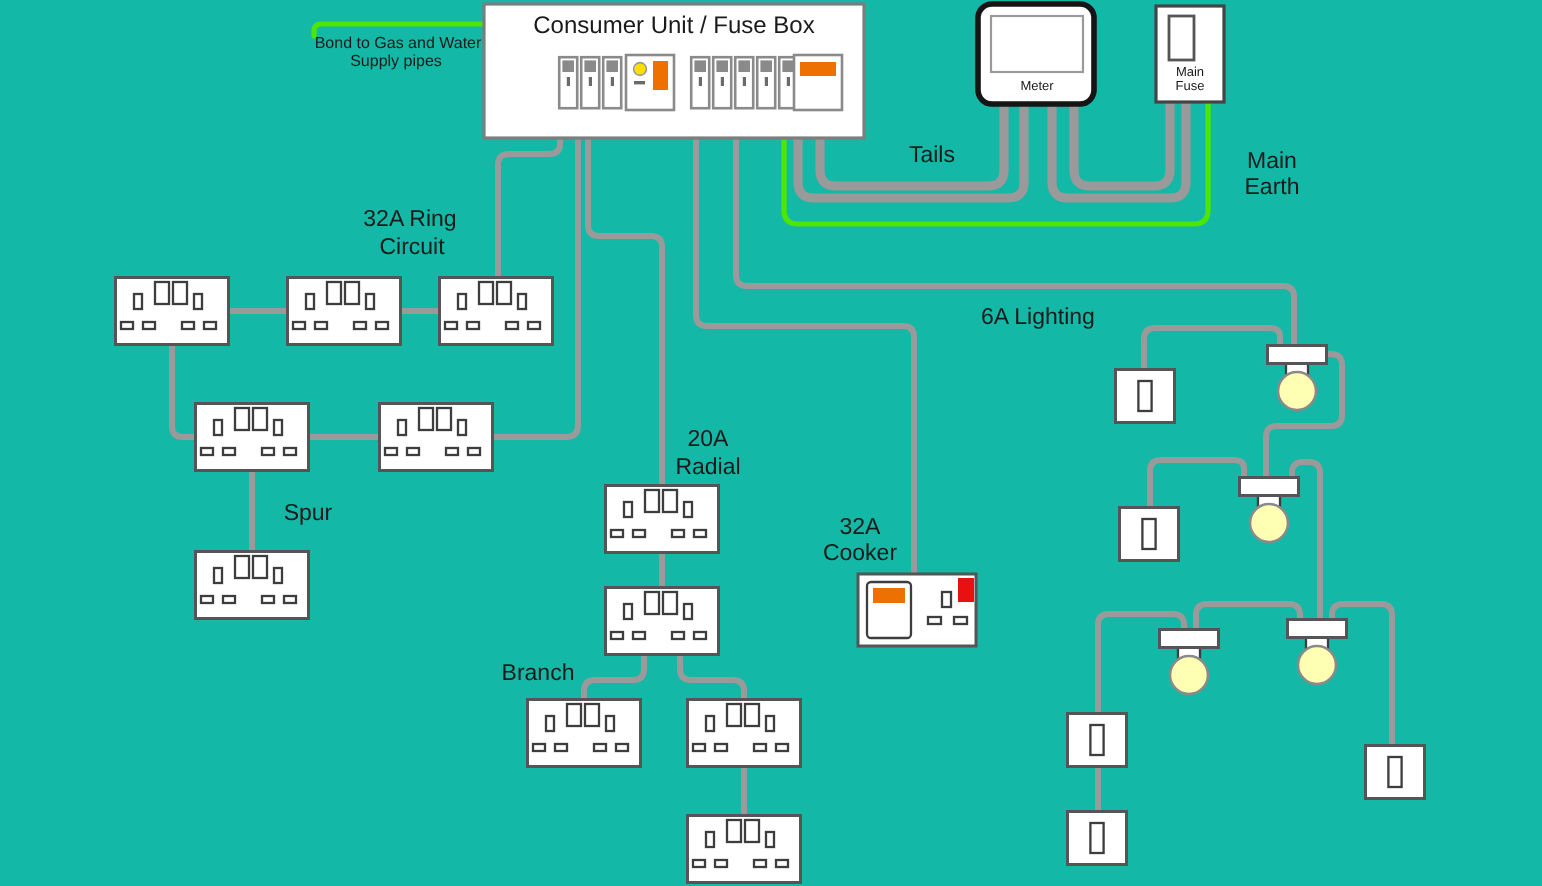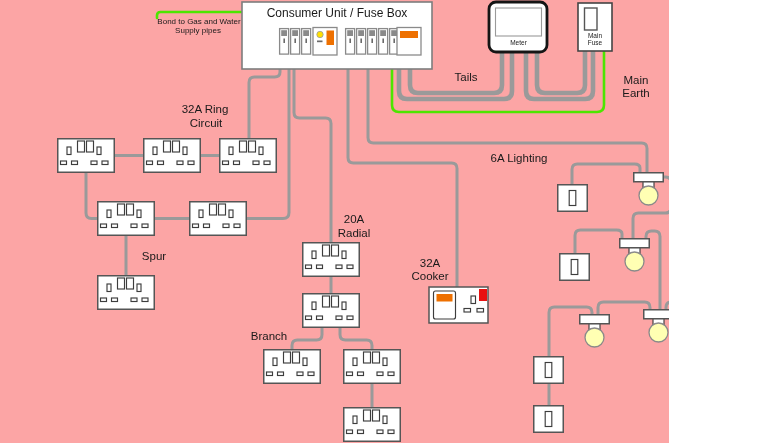--- a/index.html
+++ b/index.html
@@ -1,16 +1,16 @@
 <!DOCTYPE html>
 <html style="--wire: #9a9a9a; --earth: #4ce600; --outline: #555555; --orange: #ee7000; --red: #e81010; --rcdyellow: #ffe000; --bulb: #ffffb3;"><head>
 <meta charset="utf-8">
 <style>
   html,body{margin:0;padding:0;background:#ffffff;}
-  .stage{position:relative;width:669px;height:443px;background:#fca5a5;overflow:hidden;}
+  .stage{position:relative;width:771px;height:443px;background:#14b8a6;overflow:hidden;}
   svg{display:block;}
   svg text{font-family:"Liberation Sans",sans-serif;}
   .lbl{fill:#1a1a1a;}
   .wire{fill:none;stroke:var(--wire);stroke-width:3;stroke-linecap:round;stroke-linejoin:round;}
   .tailw{fill:none;stroke:var(--wire);stroke-width:4.6;stroke-linecap:butt;}
   .earthw{fill:none;stroke:var(--earth);stroke-width:2.6;stroke-linecap:round;}
   .box{fill:#fff;stroke:var(--outline);stroke-width:1.5;}
   .thin{fill:#fff;stroke:#3d3d3d;stroke-width:1.15;}
   .orange{fill:var(--orange);stroke:none;}
   .red{fill:var(--red);stroke:none;}

